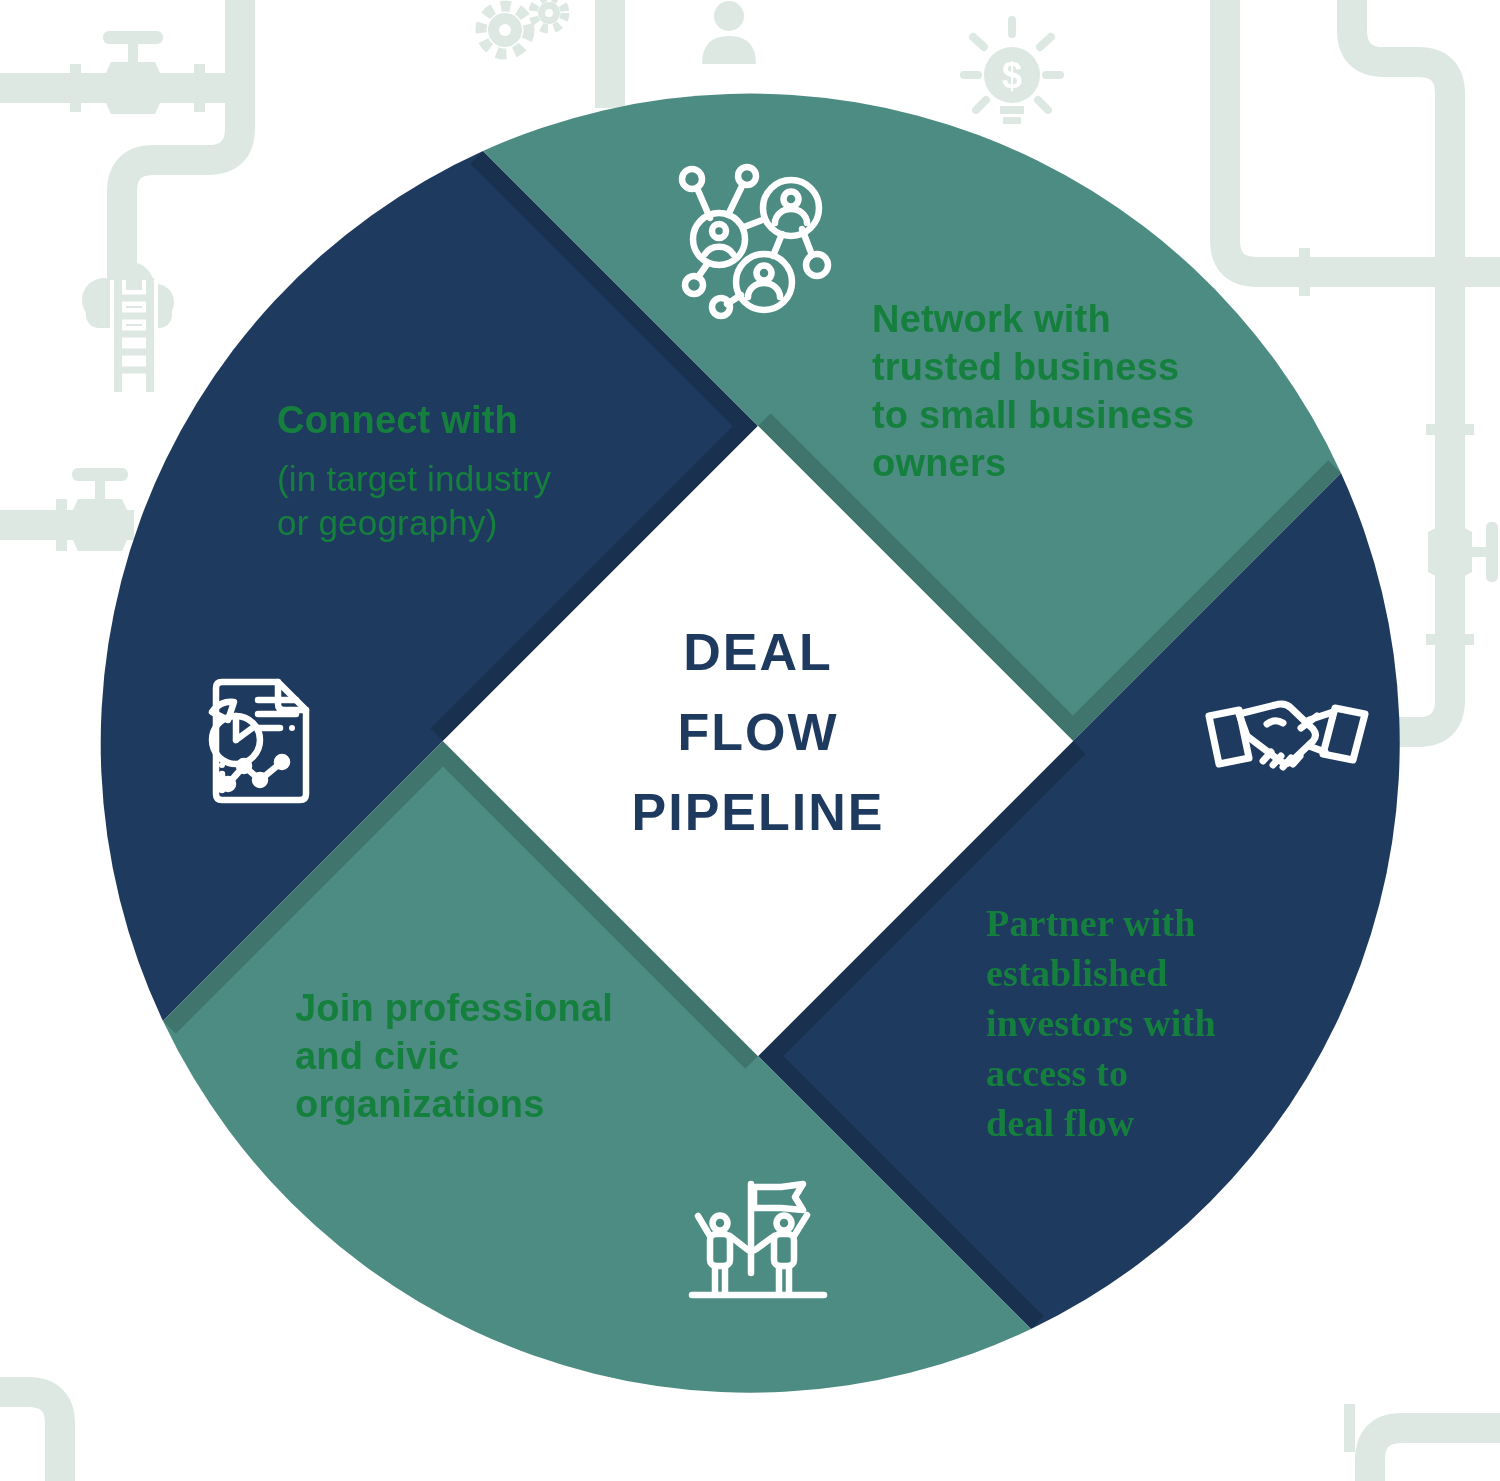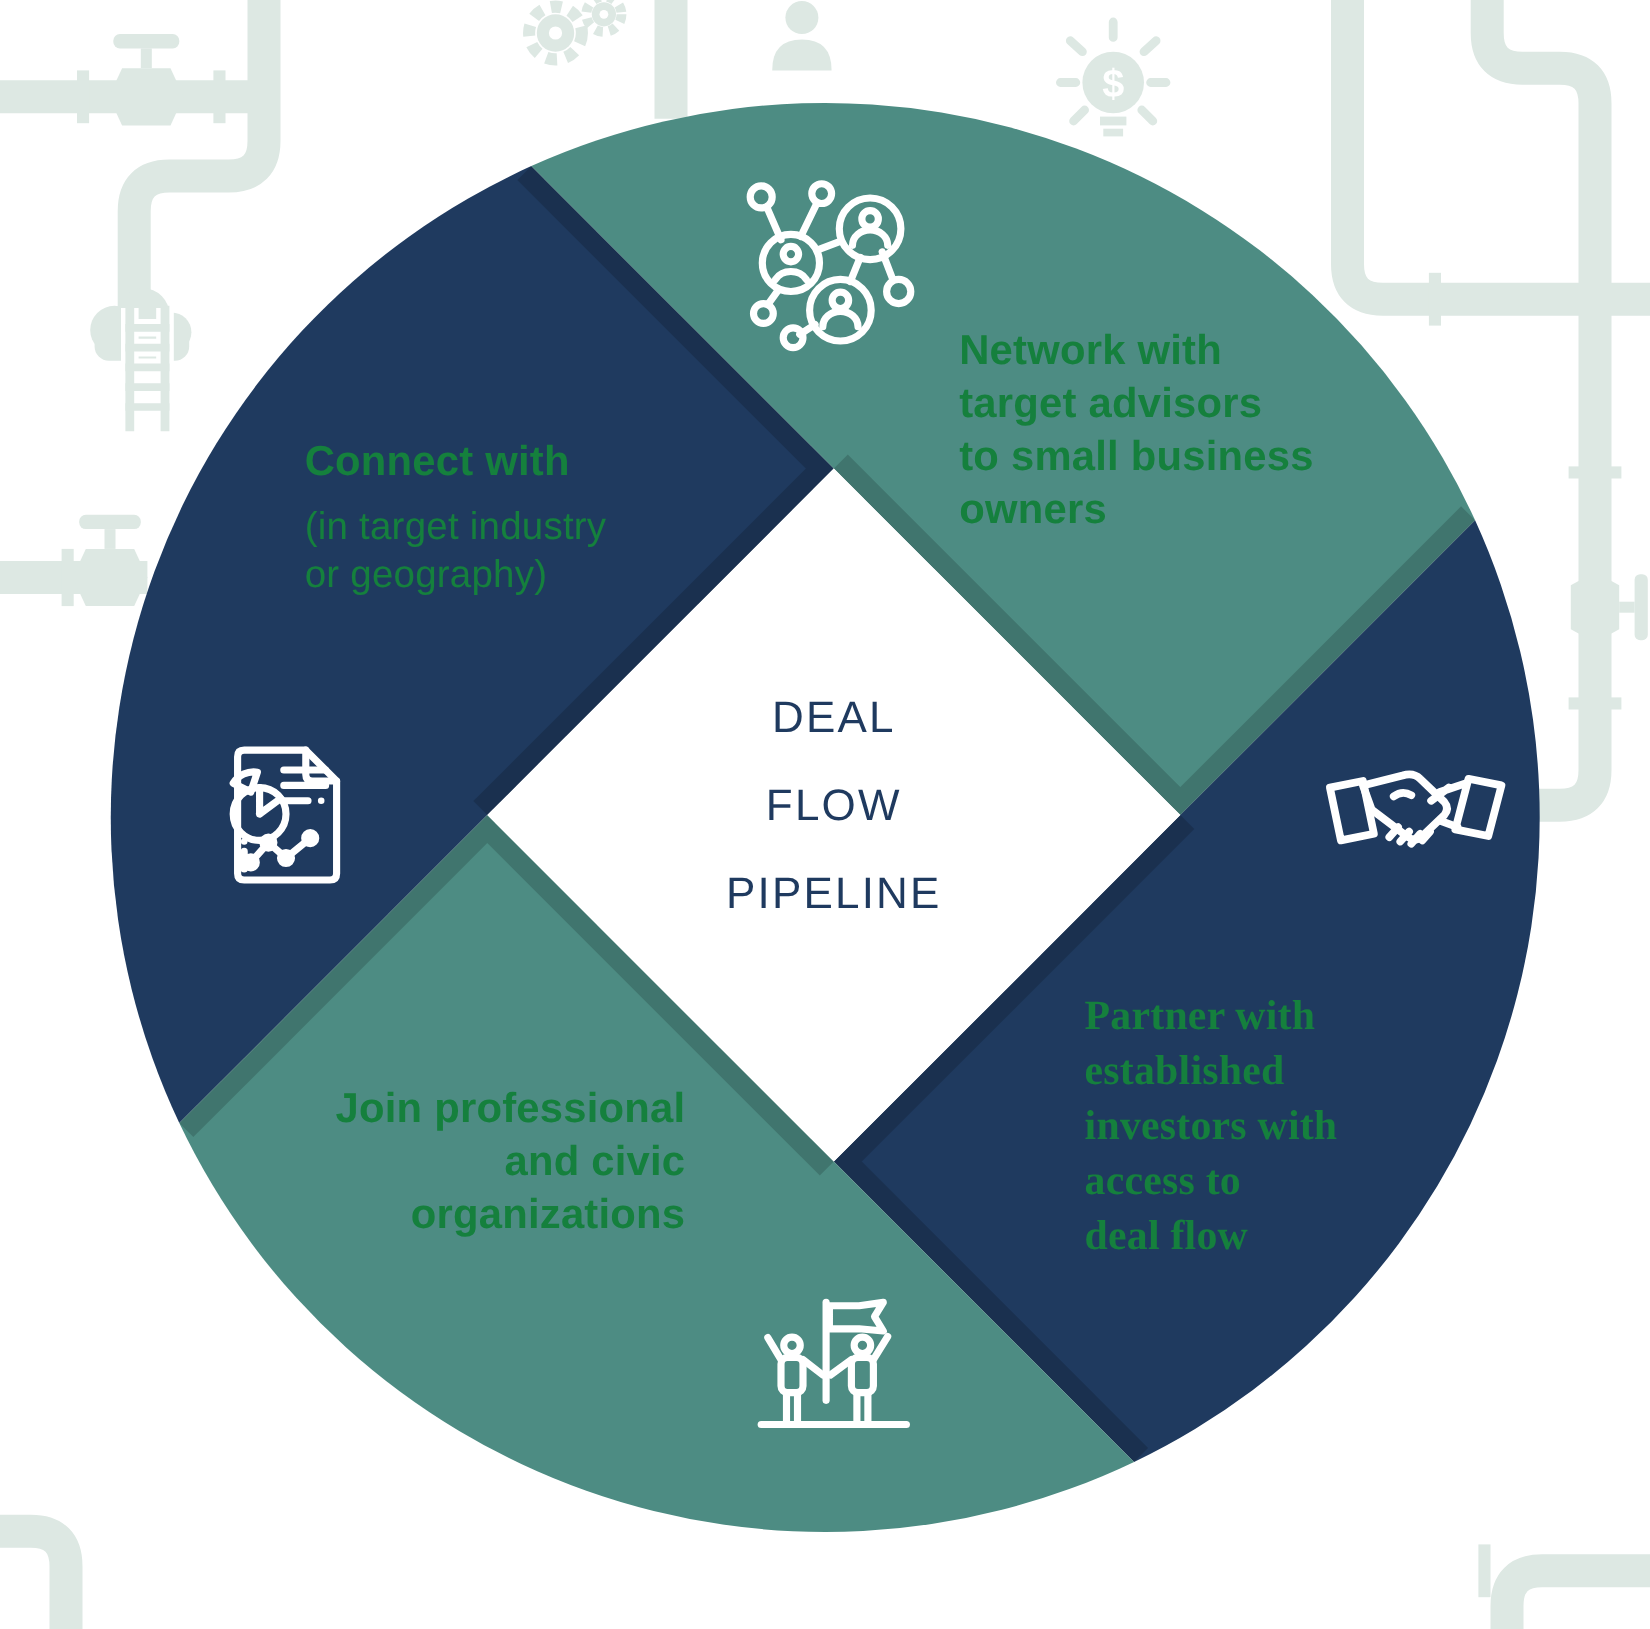--- a/index.html
+++ b/index.html
@@ -5,23 +5,23 @@
   html,body{margin:0;padding:0;background:#ffffff;}
   .stage{position:relative;width:1500px;height:1481px;background:#ffffff;overflow:hidden;
          font-family:"Liberation Sans","DejaVu Sans",sans-serif;}
   .stage svg{position:absolute;left:0;top:0;}
   .q-text{position:absolute;color:#15803d;font-weight:bold;font-size:38px;line-height:48px;letter-spacing:.2px;}
   .q-text .ln{white-space:nowrap;}
   .q-sub{font-weight:400;font-size:35px;line-height:44px;margin-top:12px;letter-spacing:.2px;}
   .tl{left:277px;top:396px;line-height:49px;}
   .tr{left:872px;top:295px;}
   .br{left:986px;top:898px;line-height:50px;font-family:Liberation Serif, serif;}
-  .bl{left:305px;top:984px;text-align:right;}
+  .bl{left:295px;top:984px;}
   .center-title{position:absolute;left:508px;top:612px;width:500px;text-align:center;
-                color:#1f3a5f;font-size:40px;font-weight:400;line-height:80px;letter-spacing:2px;}
+                color:#1f3a5f;font-size:52px;font-weight:700;line-height:80px;letter-spacing:2px;}
 </style>
 </head>
 <body>
 
 <div class="stage">
 
 <svg width="1500" height="1481" viewBox="0 0 1500 1481">
   <defs>
     <clipPath id="clip-tl">
           <path d="M 758,426 L 483,151 A 650 650 0 0 0 163,1021 L 443,741 Z"></path>
@@ -186,21 +186,21 @@
 <div class="q-text tl">
   <div class="ln">Connect with</div>
   <div class="q-sub">
     <div class="ln">(in target industry</div>
     <div class="ln">or geography)</div>
   </div>
 </div>
 
 <div class="q-text tr">
   <div class="ln">Network with</div>
-  <div class="ln">target advisors</div>
+  <div class="ln">trusted business</div>
   <div class="ln">to small business</div>
   <div class="ln">owners</div>
 </div>
 
 <div class="q-text br">
   <div class="ln">Partner with</div>
   <div class="ln">established</div>
   <div class="ln">investors with</div>
   <div class="ln">access to</div>
   <div class="ln">deal flow</div>

